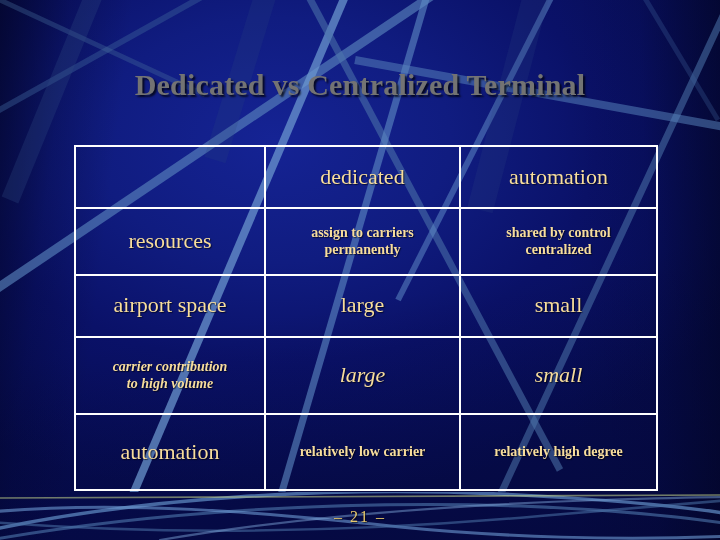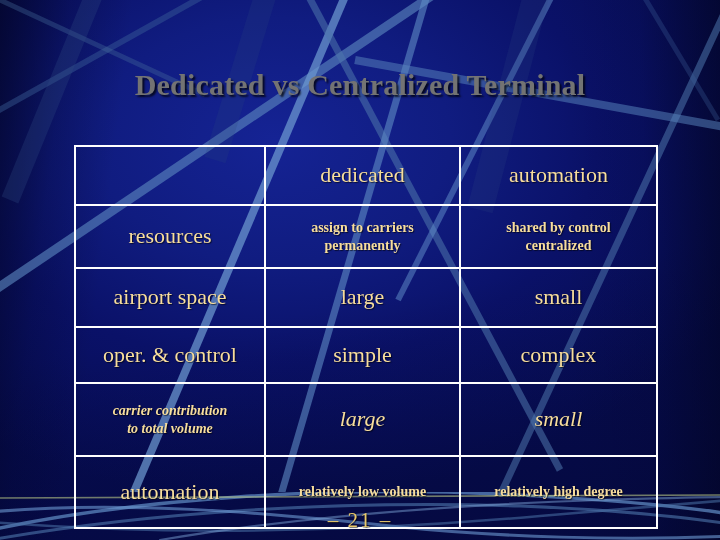--- a/index.html
+++ b/index.html
@@ -90,21 +90,21 @@
   .l2 { display:block; }
 
   
   .footer {
     position: absolute;
     left: 0;
     top: 508px;
     width: 720px;
     text-align: center;
     color: #E9C96A;
-    font-size: 21px;
+    font-size: 16px;
     letter-spacing: 2px;
     text-shadow: 1px 1px 1px rgba(0,0,0,0.6);
   }
 </style>
 </head>
 <body>
 
 <div id="slide">
 
   <div class="bg-base"></div>
@@ -175,38 +175,33 @@
             <span class="l2">centralized</span>
           </td>
         </tr>
 
         <tr class="r-2">
           <td class="big">airport space</td>
           <td class="big">large</td>
           <td class="big">small</td>
         </tr>
 
-        <tr class="r-3">
-          <td class="big">oper. &amp; control</td>
-          <td class="big">simple</td>
-          <td class="big">complex</td>
-        </tr>
 
         <tr class="r-4">
           <td class="small">
             <span class="l2">carrier contribution</span>
-            <span class="l2">to total volume</span>
+            <span class="l2">to high volume</span>
           </td>
           <td class="big">large</td>
           <td class="big">small</td>
         </tr>
 
         <tr class="r-5">
           <td class="big">automation</td>
-          <td class="small">relatively low volume</td>
+          <td class="small">relatively low carrier</td>
           <td class="small">relatively high degree</td>
         </tr>
       </tbody>
     </table>
   </div>
 
   <div class="footer">–  21  –</div>
 
 </div>
 

